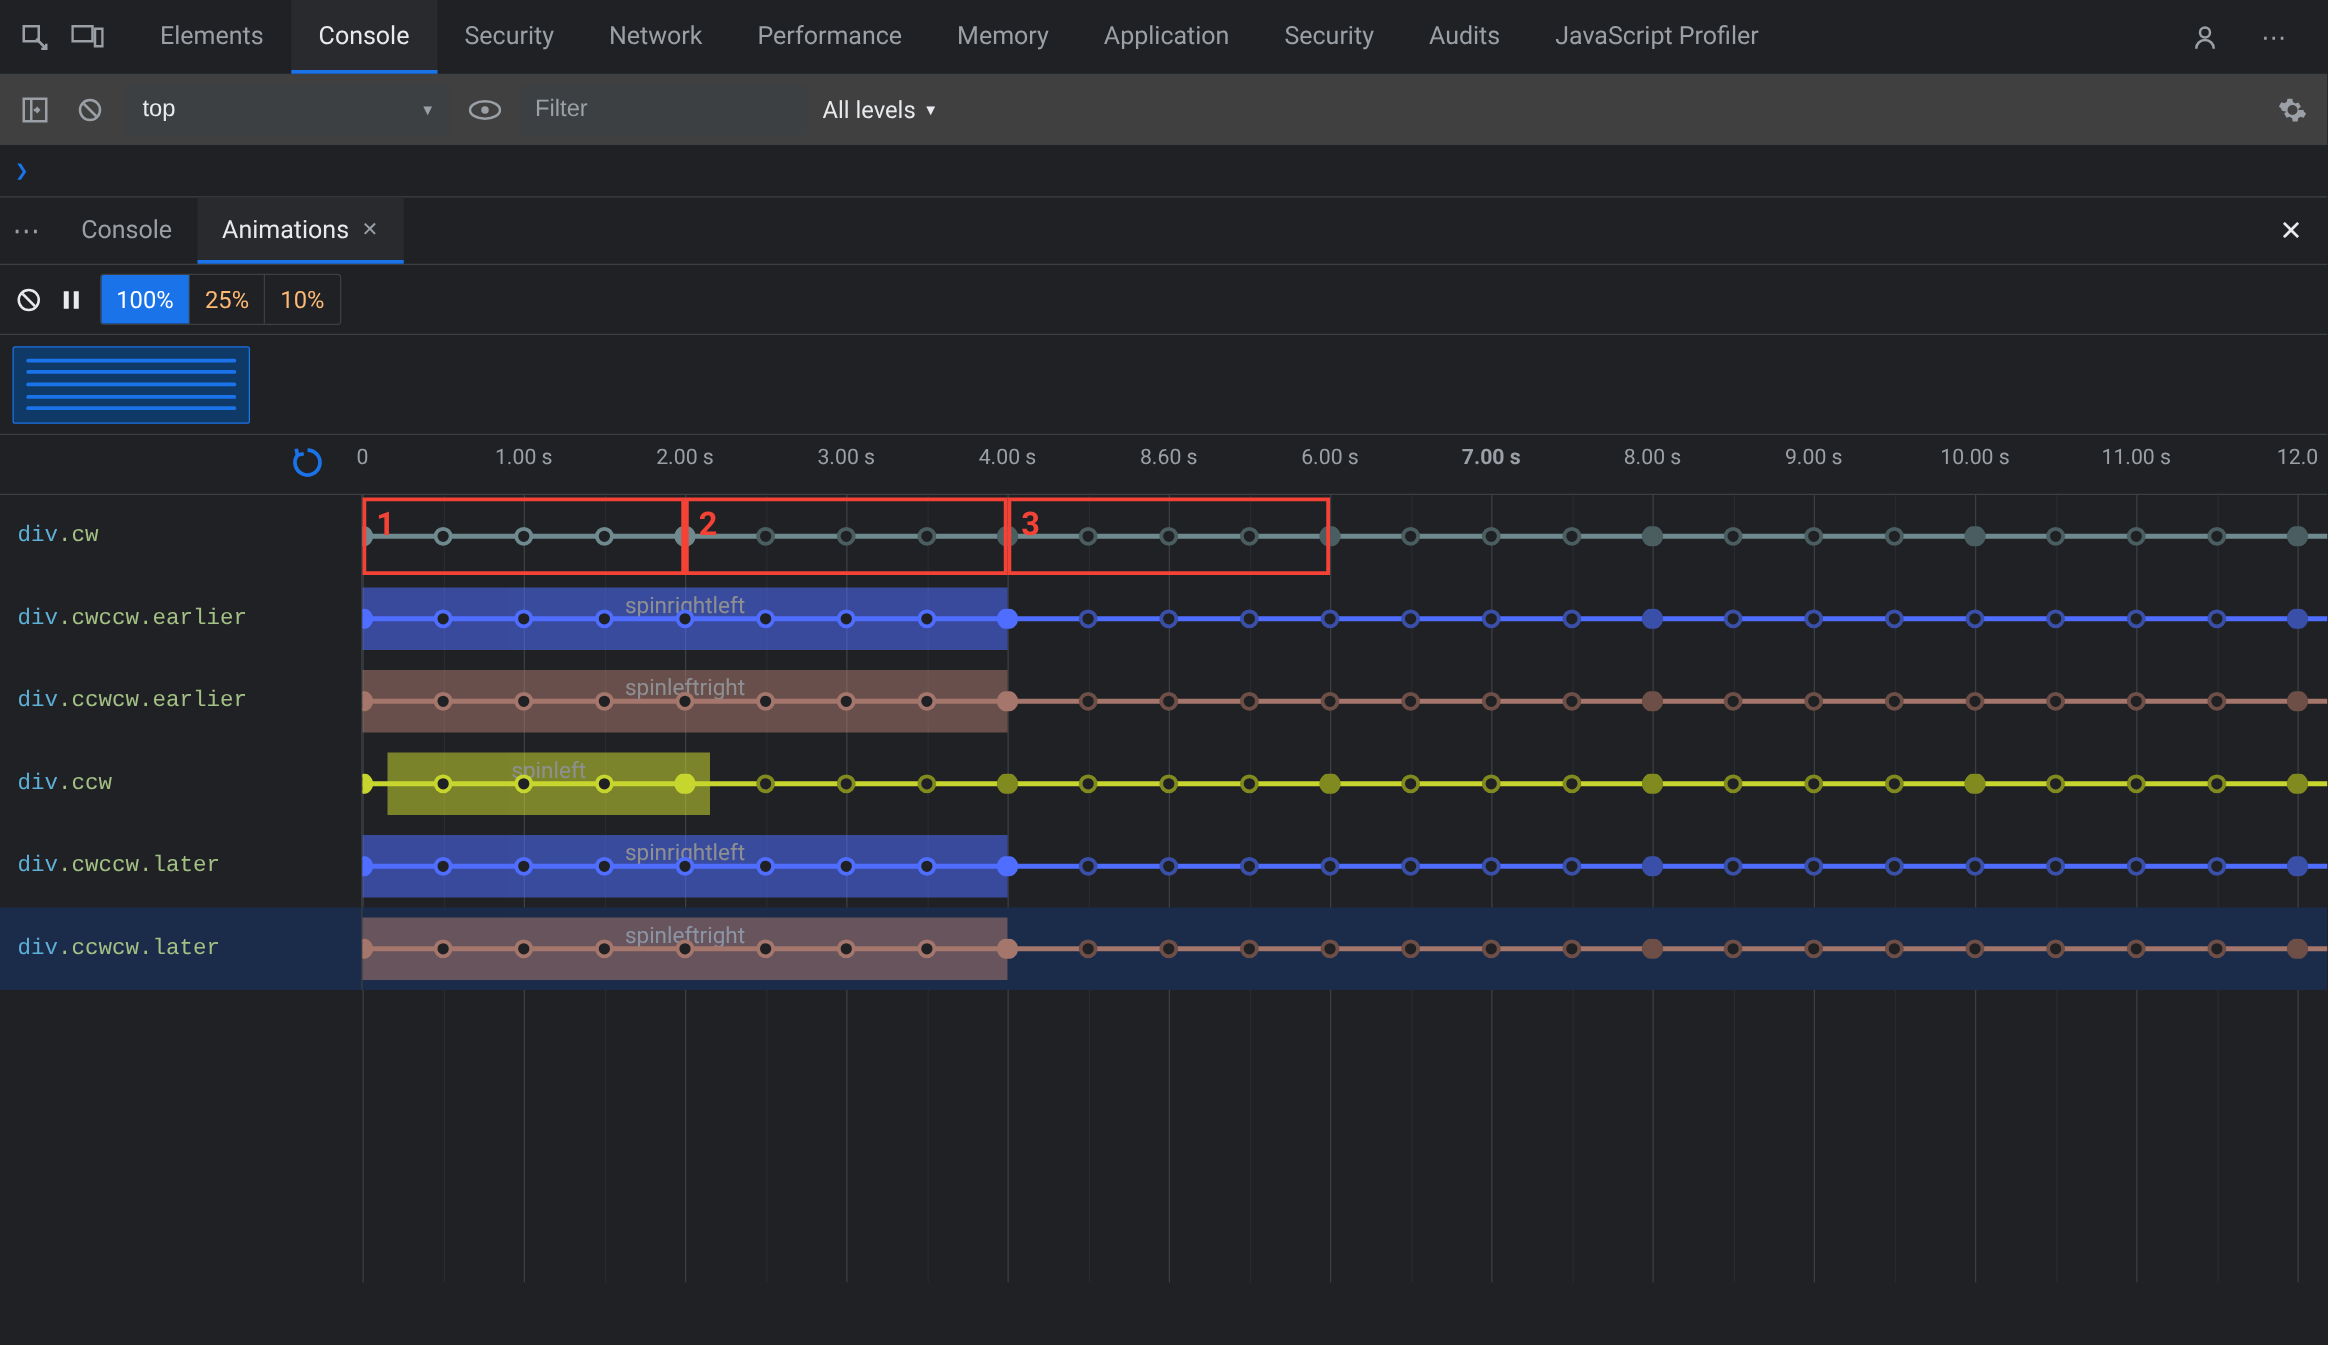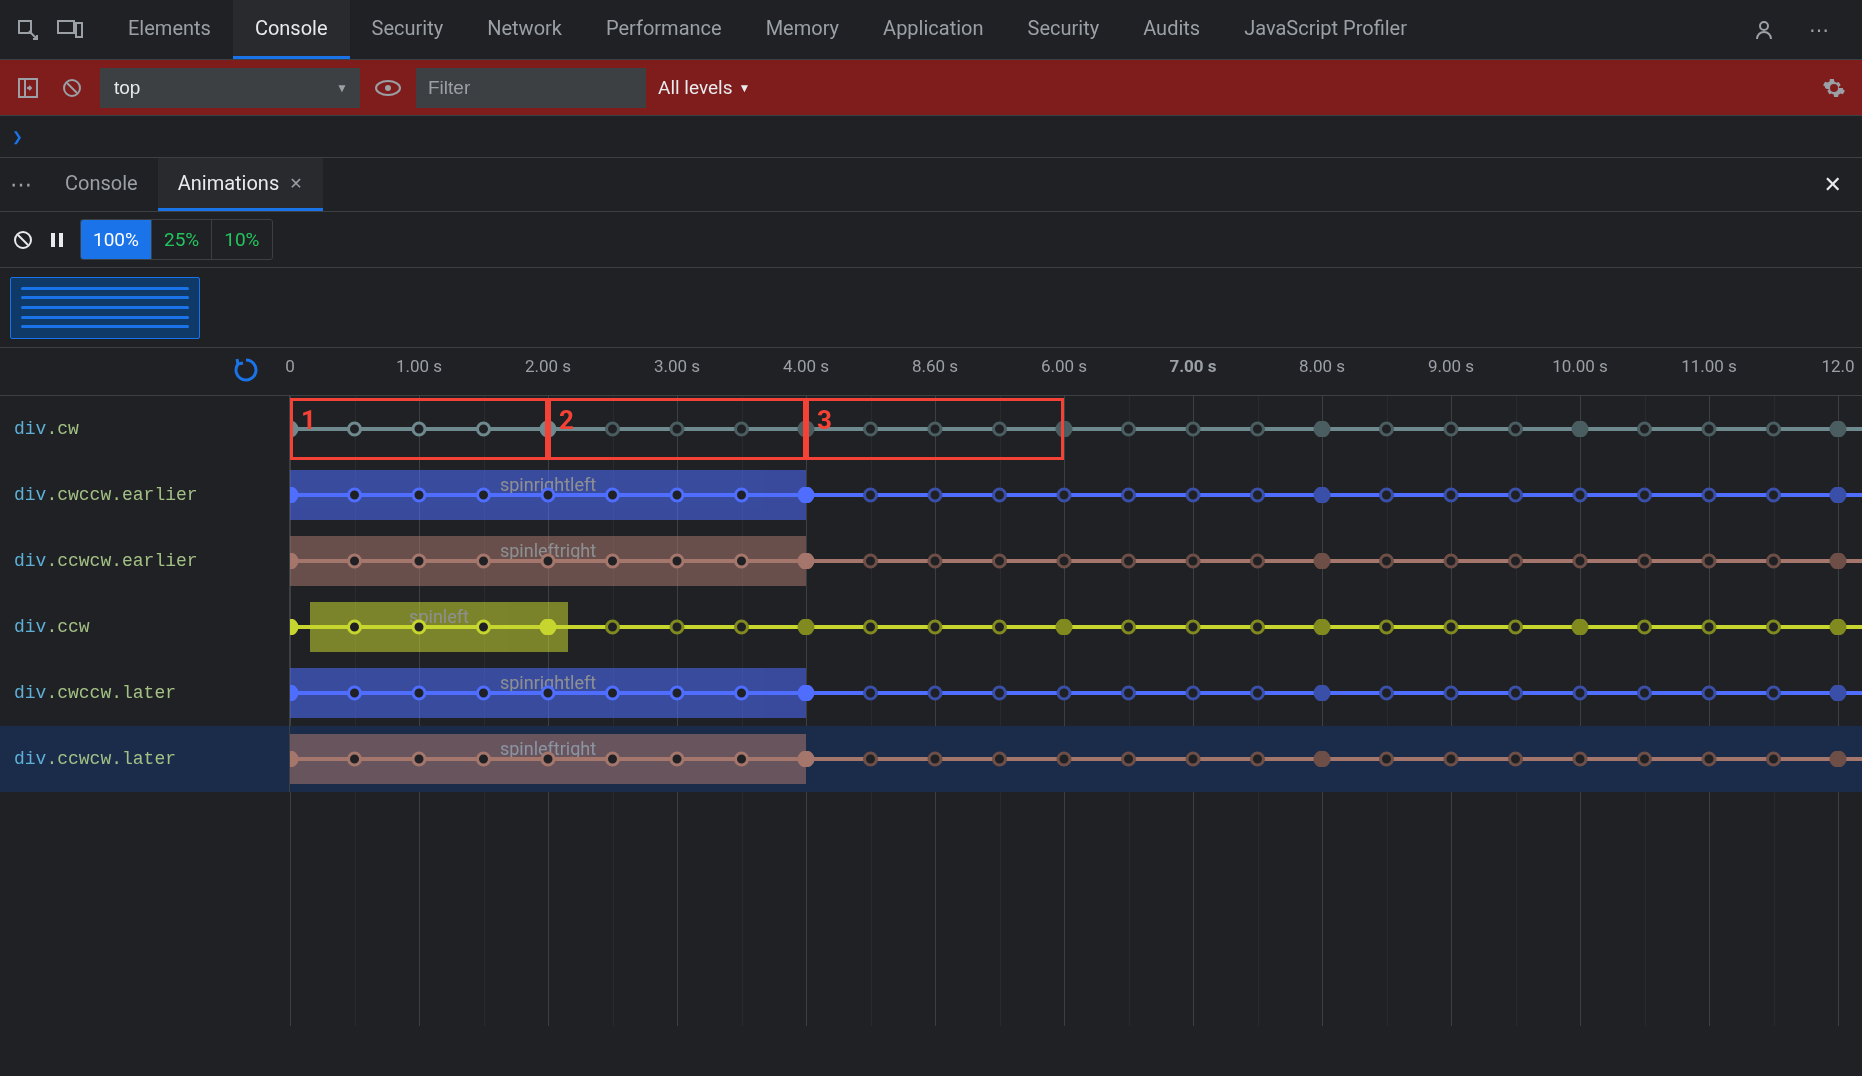--- a/index.html
+++ b/index.html
@@ -34,21 +34,21 @@
   font-size: 20px;
   cursor: pointer;
   border-bottom: 3px solid transparent;
 }
 .top-tab.active { color: #e8eaed; border-bottom-color: #1a73e8; background: #292a2d; }
 .top-right { display: flex; align-items: center; gap: 14px; padding-right: 8px; }
 
 .console-bar {
   display: flex; align-items: center;
   height: 56px;
-  background: #7f1d1d;
+  background: #404040;
   border-bottom: 1px solid #3c4043;
   padding: 0 12px;
   gap: 12px;
 }
 .console-bar .icon-btn {
   width: 32px; height: 32px;
   display: flex; align-items: center; justify-content: center;
   color: #9aa0a6;
 }
 .context-select {
@@ -102,21 +102,21 @@
   display: flex; align-items: center;
   height: 56px;
   border-bottom: 1px solid #3c4043;
   padding: 0 12px;
   gap: 14px;
 }
 .speed-group {
   display: flex; border: 1px solid #3c4043; border-radius: 3px; overflow: hidden;
 }
 .speed-btn {
-  padding: 8px 12px; font-size: 19px; color: #22c55e;
+  padding: 8px 12px; font-size: 19px; color: #fdba74;
   border-right: 1px solid #3c4043; cursor: pointer;
 }
 .speed-btn:last-child { border-right: none; }
 .speed-btn.active { background: #1a73e8; color: #fff; }
 
 .film-strip-row {
   height: 80px; border-bottom: 1px solid #3c4043;
   display: flex; align-items: center; padding: 10px;
 }
 .film-chip {

